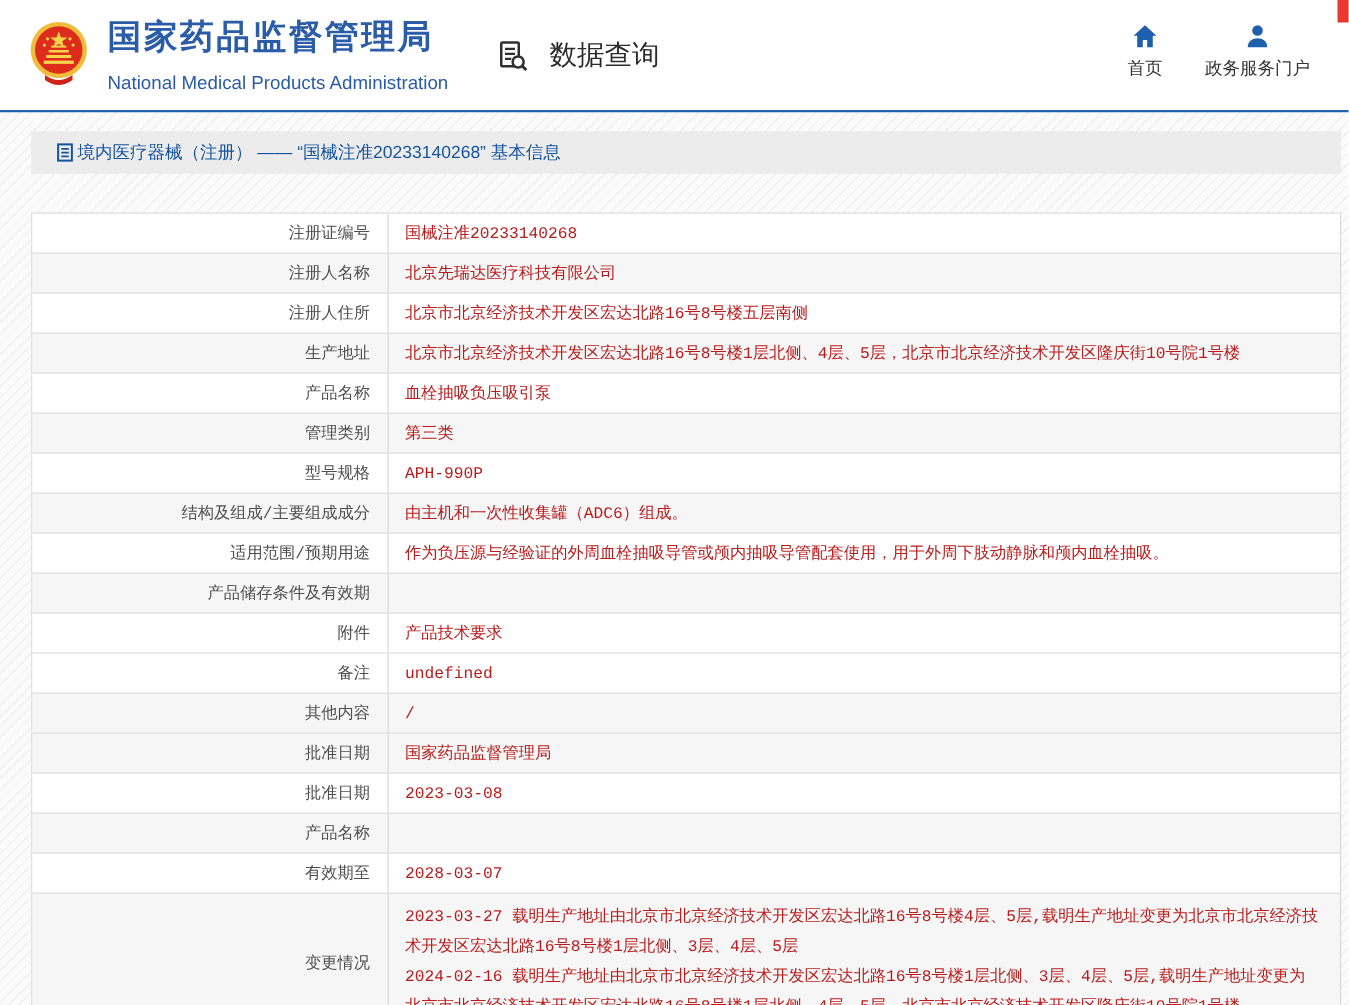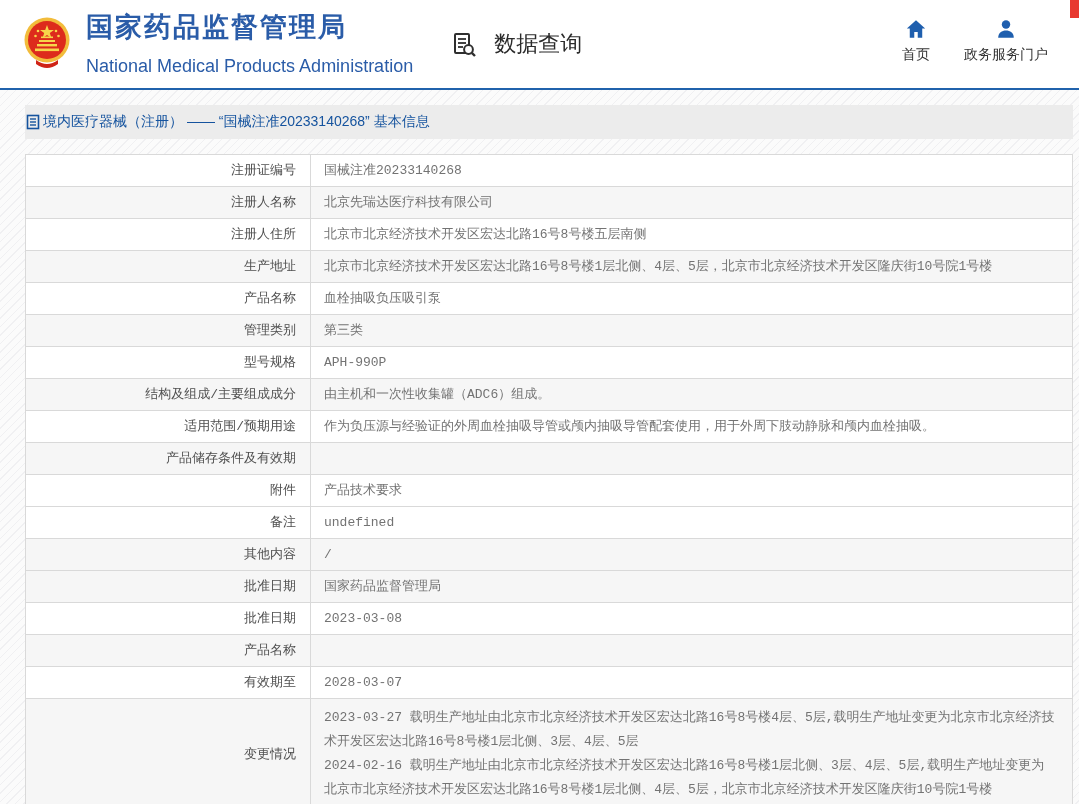--- a/index.html
+++ b/index.html
@@ -33,21 +33,21 @@
   .emblem { width: 50px; height: 56px; }
   .org-text { margin-left: 14px; }
   .org-title {
     font-size: 27px;
     font-weight: bold;
     color: #2a5ca8;
     letter-spacing: 2px;
     line-height: 30px;
   }
   .org-subtitle {
-    font-size: 18px;
+    font-size: 15px;
     color: #2a5ca8;
     margin-top: 14px;
   }
   .data-query {
     display: flex;
     align-items: center;
     margin-left: 38px;
     cursor: pointer;
   }
   .data-query-label {
@@ -85,22 +85,22 @@
       #fbfbfb 0px, #fbfbfb 5px,
       #f0f0f2 5px, #f0f0f2 6px
     );
   }
   .breadcrumb {
     width: 1048px;
     height: 34px;
     background: #ececec;
     display: flex;
     align-items: center;
-    padding-left: 0;
-    margin-bottom: 15px;
+    padding-left: 19px;
+    margin-bottom: 31px;
   }
   .breadcrumb-text {
     font-size: 14px;
     color: #15539e;
     margin-left: 2px;
   }
 
   
   .info-table {
     width: 1048px;
@@ -124,21 +124,21 @@
     color: #4f4f4f;
     display: flex;
     justify-content: flex-end;
     align-items: center;
     min-height: 30px;
   }
   .value-cell {
     flex: 1;
     padding-left: 13px;
     padding-right: 16px;
-    color: #737373;
+    color: #b91c1c;
     display: flex;
     flex-direction: column;
     justify-content: center;
     min-height: 30px;
   }
   .value-cell p { line-height: 24px; }
 </style>
 </head>
 <body>
 

